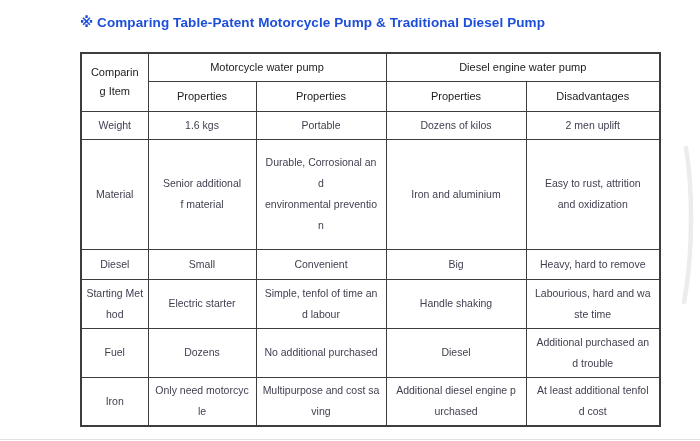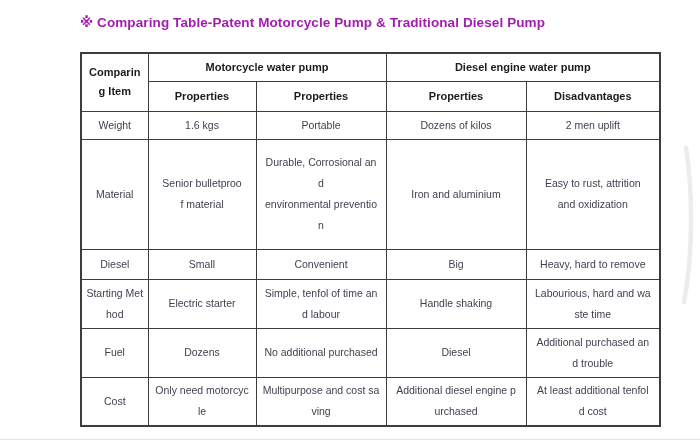--- a/index.html
+++ b/index.html
@@ -10,21 +10,21 @@
     position: relative;
     overflow: hidden;
   }
   .page { position: absolute; left: 0; top: 0; width: 700px; height: 441px; }
 
   .doc-title {
     position: absolute;
     left: 80px; top: 14px;
     font-size: 13.5px;
     font-weight: bold;
-    color: #a21caf;
+    color: #1d4ed8;
     letter-spacing: 0.1px;
     white-space: nowrap;
   }
 
   table.cmp {
     position: absolute;
     left: 80px; top: 52px;
     border-collapse: collapse;
     table-layout: fixed;
     width: 579px;
@@ -40,21 +40,21 @@
     text-align: center;
     vertical-align: middle;
     padding: 2px 3px;
     white-space: pre-line;
     overflow: hidden;
   }
   table.cmp { border: 2px solid #3d3d3d; }
 
   table.cmp th {
     font-size: 11px;
-    font-weight: bold;
+    font-weight: normal;
     color: #1c1c1c;
     line-height: 19px;
   }
   table.cmp td {
     font-size: 10.5px;
     font-weight: normal;
     color: #3f3f50;
     line-height: 21px;
   }
 
@@ -114,21 +114,21 @@
       <tr class="r-weight">
         <td>Weight</td>
         <td>1.6 kgs</td>
         <td>Portable</td>
         <td>Dozens of kilos</td>
         <td>2 men uplift</td>
       </tr>
 
       <tr class="r-material">
         <td>Material</td>
-        <td class="ta-left">Senior bulletproo
+        <td class="ta-left">Senior additional
 f material</td>
         <td>Durable, Corrosional an
 d
 environmental preventio
 n</td>
         <td>Iron and aluminium</td>
         <td>Easy to rust, attrition
 and oxidization</td>
       </tr>
 
@@ -154,21 +154,21 @@
       <tr class="r-fuel">
         <td>Fuel</td>
         <td>Dozens</td>
         <td>No additional purchased</td>
         <td>Diesel</td>
         <td>Additional purchased an
 d trouble</td>
       </tr>
 
       <tr class="r-cost">
-        <td>Cost</td>
+        <td>Iron</td>
         <td>Only need motorcyc
 le</td>
         <td>Multipurpose and cost sa
 ving</td>
         <td class="ta-left">Additional diesel engine p
 urchased</td>
         <td>At least additional tenfol
 d cost</td>
       </tr>
     </tbody>

